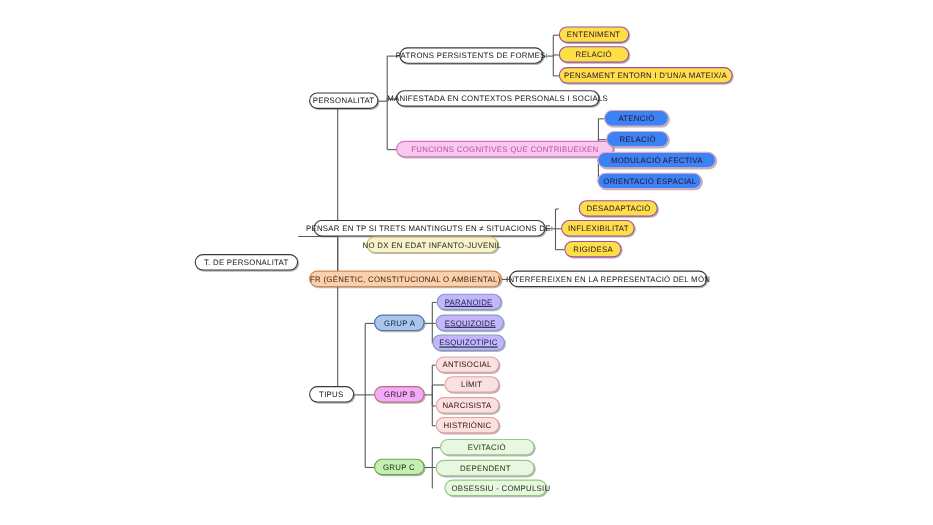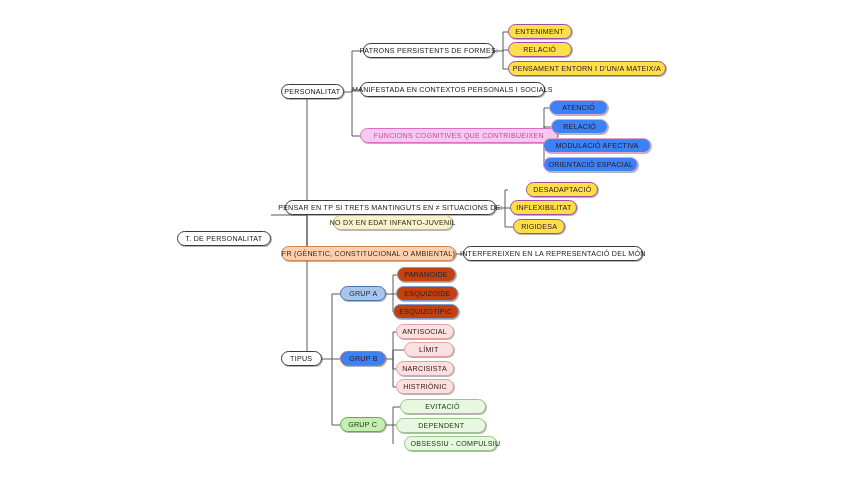--- a/index.html
+++ b/index.html
@@ -53,22 +53,22 @@
 
   
   .n-root   { background:#ffffff; border-color:#3a3a3a; color:#161616;margin-top:24px; }
   .n-white  { background:#ffffff; border-color:#3a3a3a; color:#161616; }
   .n-magenta{ background:#fde047; border-color:#a24ca6; color:#2d0b2f; }
   .n-pinkbox{ background:#f7c9ee; border-color:#d96fc4; color:#c44aa8; }
   .n-pinkpale{ background:#3b82f6; border-color:#e0a6c8; color:#2a1420; }
   .n-cream  { background:#f8f2cd; border-color:#c9bd72; color:#2a2614; }
   .n-peach  { background:#fbd0ae; border-color:#d4884a; color:#3a1e08; }
   .n-blue   { background:#a9c6ea; border-color:#4c74ad; color:#0e2444; }
-  .n-bluepale{ background:#c2410c; border-color:#7e9cc8; color:#15243c; }
-  .n-red    { background:#3b82f6; border-color:#c36a6a; color:#3a1010; }
+  .n-bluepale{ background:#c4b5fd; border-color:#7e9cc8; color:#15243c;text-decoration:underline; }
+  .n-red    { background:#f0abfc; border-color:#c36a6a; color:#3a1010; }
   .n-redpale{ background:#fbe0e0; border-color:#e2a2a2; color:#331212; }
   .n-green  { background:#c6eeb2; border-color:#66a84f; color:#12300a; }
   .n-greenpale{ background:#e8f8e0; border-color:#96c787; color:#15310c; }
 </style>
 </head>
 <body>
 
 <div id="canvas">
 
   <svg class="links" viewBox="0 0 848 477" xmlns="http://www.w3.org/2000/svg">

